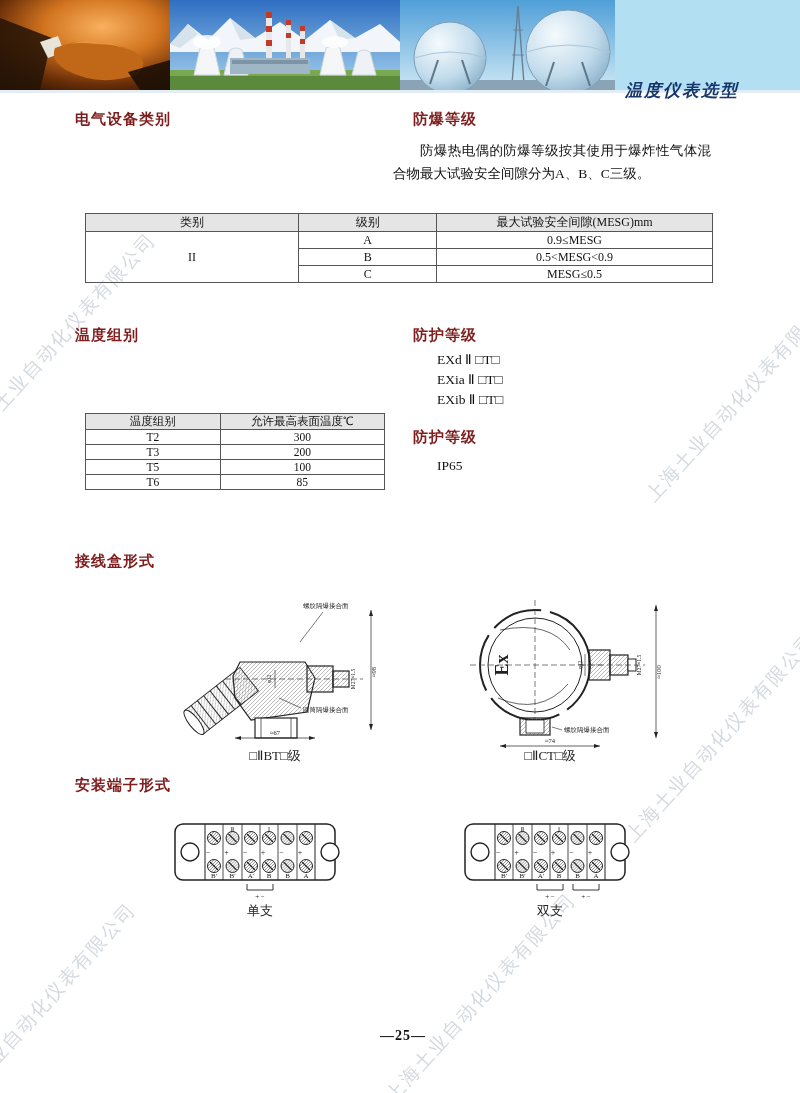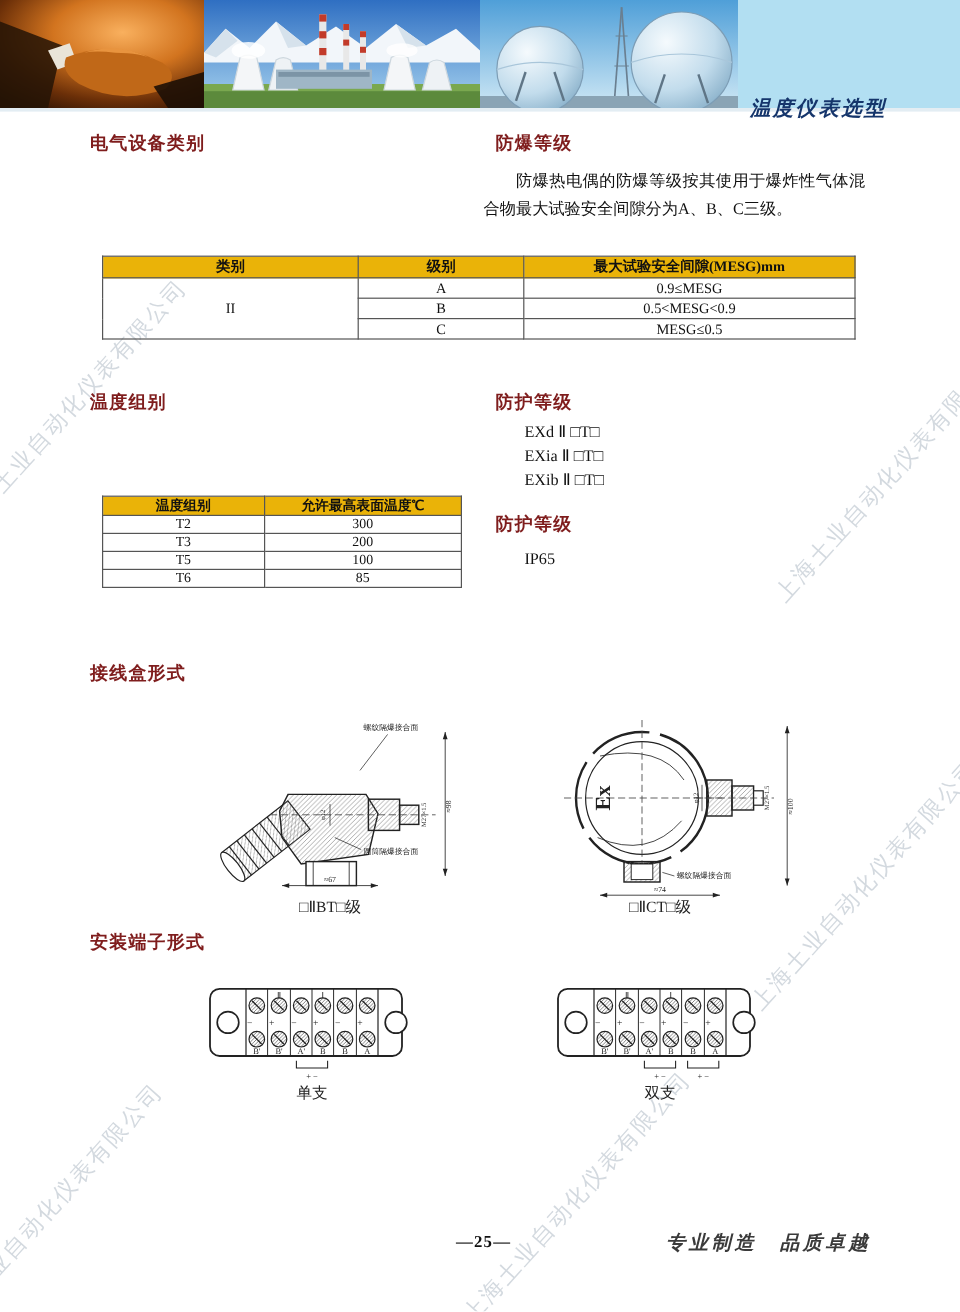--- a/index.html
+++ b/index.html
@@ -16,21 +16,21 @@
   .hdr-title{position:absolute;left:625px;top:42px;font-family:"Liberation Sans",sans-serif;
       font-weight:bold;font-style:italic;font-size:17px;color:#15356b;letter-spacing:2px;margin-top:37px;}
   
   .h-blue{position:absolute;font-family:"Liberation Sans",sans-serif;font-weight:bold;
       font-size:15px;color:#7f1d1d;letter-spacing:1px;}
   .body-text{position:absolute;font-size:13.5px;line-height:22.5px;}
   .indent{text-indent:2em;text-align:justify;}
   
   table{border-collapse:collapse;position:absolute;font-size:12px;}
   th,td{border:1px solid #555;text-align:center;padding:0 2px;height:16px;font-weight:normal;}
-  thead th{background:#eab308;font-weight:bold;}
+  thead th{background:#e5e5e5;font-weight:normal;}
   #table1{left:85px;top:213px;width:628px;}
   #table2{left:85px;top:413px;width:300px;font-size:11.5px;}
   #table2 th,#table2 td{height:14px;}
   
   svg text{font-family:"Liberation Serif",serif;fill:#222;}
   .diagram{position:absolute;}
   
   .pagenum{position:absolute;left:358px;top:1028px;width:90px;text-align:center;
       font-weight:bold;font-size:14px;letter-spacing:1px;}
   .slogan{position:absolute;left:555px;top:1026px;font-family:"Liberation Sans",sans-serif;
@@ -129,21 +129,21 @@
       <path d="M14,58 Q50,46 86,58" fill="none" stroke="#a9c6da" stroke-width="1"></path>
       <path d="M126,52 Q168,38 210,52" fill="none" stroke="#a9c6da" stroke-width="1"></path>
     </svg>
     <div class="band"></div>
     <div class="hdr-title">温度仪表选型</div>
   </div>
 
   <div class="h-blue" style="left:75px;top:110px">电气设备类别</div>
 
   <div class="h-blue" style="left:413px;top:110px">防爆等级</div>
-  <div class="body-text indent" style="left:403px;top:140px;width:318px">防爆热电偶的防爆等级按其使用于爆炸性气体混合物最大试验安全间隙分为A、B、C三级。</div>
+  <div class="body-text indent" style="left:393px;top:140px;width:318px">防爆热电偶的防爆等级按其使用于爆炸性气体混合物最大试验安全间隙分为A、B、C三级。</div>
 
   <table id="table1">
     <colgroup>
         <col style="width:34%">
         <col style="width:22%">
         <col style="width:44%">
       </colgroup>
     <thead>
       <tr>
         <th>类别</th>
@@ -385,15 +385,14 @@
     <text x="122.5" y="58" font-size="7" text-anchor="middle">B</text>
     <text x="141" y="58" font-size="7" text-anchor="middle">A</text>
     <path d="M82,64 v6 h26 v-6" fill="none" stroke="#222" stroke-width="0.9"></path>
     <text x="95" y="79" font-size="7" text-anchor="middle">+ −</text>
     <path d="M118,64 v6 h26 v-6" fill="none" stroke="#222" stroke-width="0.9"></path>
     <text x="131" y="79" font-size="7" text-anchor="middle">+ −</text>
     <text x="95" y="95" font-size="13" text-anchor="middle">双支</text>
   </svg>
 
   <div class="pagenum">—25—</div>
-  <div class="slogan">专业制造　品质卓越</div>
 
 </div>
 
 </body></html>

